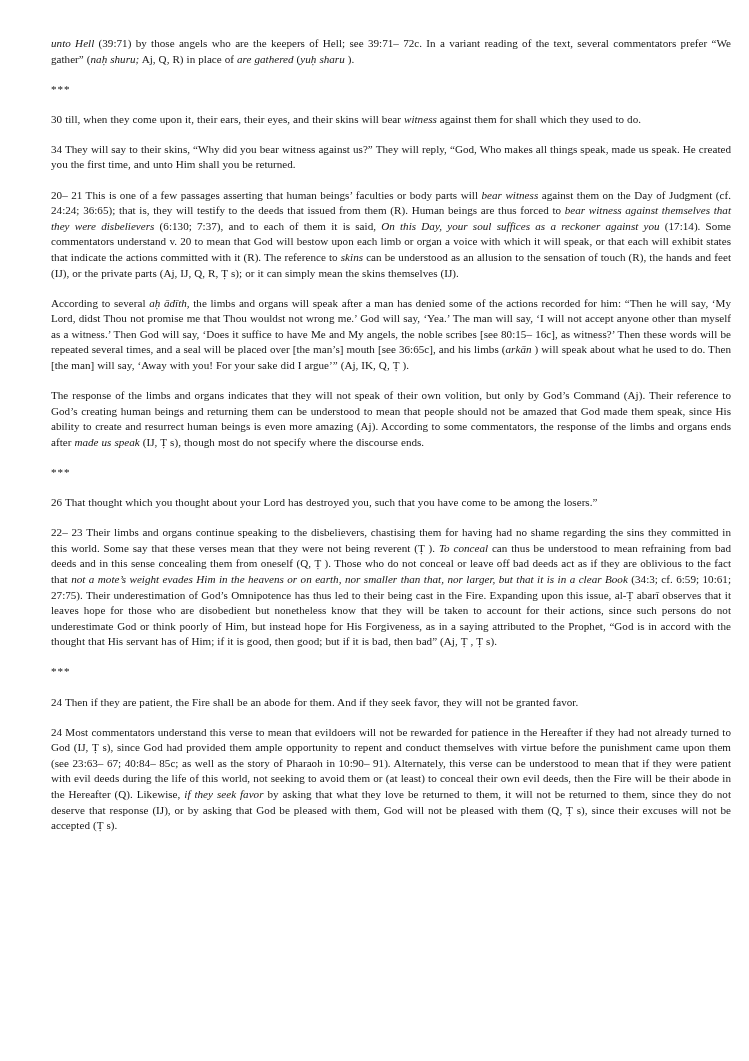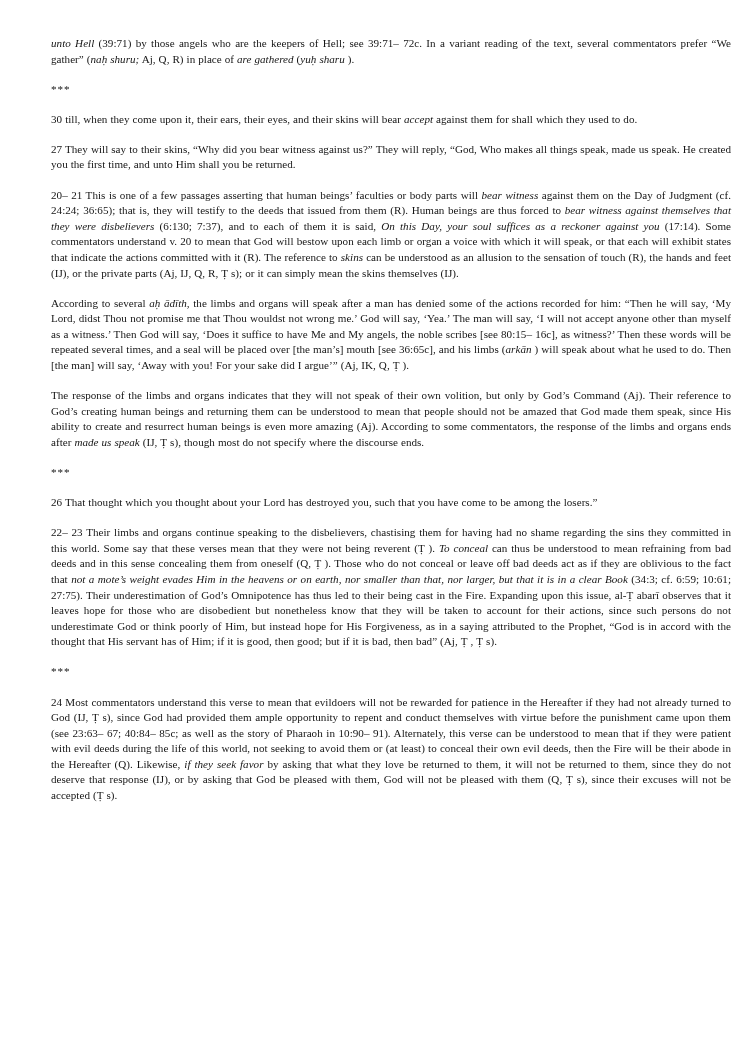--- a/index.html
+++ b/index.html
@@ -47,24 +47,25 @@
     font-style: italic;
   }
 </style>
 </head>
 <body>
 
 <div class="page">
   <div id="content">
       <p class="para commentary"><i>unto Hell</i><span> (39:71) by those angels who are the keepers of Hell; see 39:71– 72c. In a variant reading of the text, several commentators prefer “We gather” (</span><i>naḥ shuru;</i><span> Aj, Q, R) in place of </span><i>are gathered</i><span> (</span><i>yuḥ sharu</i><span> ).</span></p>
       <p class="divider">***</p>
-      <p class="para verse"><span>30 till, when they come upon it, their ears, their eyes, and their skins will bear </span><i>accept</i><span> against them for shall which they used to do.</span></p>
-      <p class="para verse"><span>27 They will say to their skins, “Why did you bear witness against us?” They will reply, “God, Who makes all things speak, made us speak. He created you the first time, and unto Him shall you be returned.</span></p>
+      <p class="para verse"><span>30 till, when they come upon it, their ears, their eyes, and their skins will bear </span><i>witness</i><span> against them for shall which they used to do.</span></p>
+      <p class="para verse"><span>34 They will say to their skins, “Why did you bear witness against us?” They will reply, “God, Who makes all things speak, made us speak. He created you the first time, and unto Him shall you be returned.</span></p>
       <p class="para commentary"><span>20– 21     This is one of a few passages asserting that human beings’ faculties or body parts will </span><i>bear witness</i><span> against them on the Day of Judgment (cf. 24:24; 36:65); that is, they will testify to the deeds that issued from them (R). Human beings are thus forced to </span><i>bear witness against themselves that they were disbelievers</i><span> (6:130; 7:37), and to each of them it is said, </span><i>On this Day, your soul suffices as a reckoner against you</i><span> (17:14). Some commentators understand v. 20 to mean that God will bestow upon each limb or organ a voice with which it will speak, or that each will exhibit states that indicate the actions committed with it (R). The reference to </span><i>skins</i><span> can be understood as an allusion to the sensation of touch (R), the hands and feet (IJ), or the private parts (Aj, IJ, Q, R, Ṭ s); or it can simply mean the skins themselves (IJ).</span></p>
       <p class="para commentary"><span>According to several </span><i>aḥ ādīth</i><span>, the limbs and organs will speak after a man has denied some of the actions recorded for him: “Then he will say, ‘My Lord, didst Thou not promise me that Thou wouldst not wrong me.’ God will say, ‘Yea.’ The man will say, ‘I will not accept anyone other than myself as a witness.’ Then God will say, ‘Does it suffice to have Me and My angels, the noble scribes [see 80:15– 16c], as witness?’ Then these words will be repeated several times, and a seal will be placed over [the man’s] mouth [see 36:65c], and his limbs (</span><i>arkān</i><span> ) will speak about what he used to do. Then [the man] will say, ‘Away with you! For your sake did I argue’” (Aj, IK, Q, Ṭ ).</span></p>
       <p class="para commentary"><span>The response of the limbs and organs indicates that they will not speak of their own volition, but only by God’s Command (Aj). Their reference to God’s creating human beings and returning them can be understood to mean that people should not be amazed that God made them speak, since His ability to create and resurrect human beings is even more amazing (Aj). According to some commentators, the response of the limbs and organs ends after </span><i>made us speak</i><span> (IJ, Ṭ s), though most do not specify where the discourse ends.</span></p>
       <p class="divider">***</p>
       <p class="para verse"><span>26 That thought which you thought about your Lord has destroyed you, such that you have come to be among the losers.”</span></p>
       <p class="para commentary"><span>22– 23     Their limbs and organs continue speaking to the disbelievers, chastising them for having had no shame regarding the sins they committed in this world. Some say that these verses mean that they were not being reverent (Ṭ ). </span><i>To conceal</i><span> can thus be understood to mean refraining from bad deeds and in this sense concealing them from oneself (Q, Ṭ ). Those who do not conceal or leave off bad deeds act as if they are oblivious to the fact that </span><i>not a mote’s weight evades Him in the heavens or on earth, nor smaller than that, nor larger, but that it is in a clear Book</i><span> (34:3; cf. 6:59; 10:61; 27:75). Their underestimation of God’s Omnipotence has thus led to their being cast in the Fire. Expanding upon this issue, al-Ṭ abarī observes that it leaves hope for those who are disobedient but nonetheless know that they will be taken to account for their actions, since such persons do not underestimate God or think poorly of Him, but instead hope for His Forgiveness, as in a saying attributed to the Prophet, “God is in accord with the thought that His servant has of Him; if it is good, then good; but if it is bad, then bad” (Aj, Ṭ , Ṭ s).</span></p>
       <p class="divider">***</p>
+      <p class="para verse"><span>24 Then if they are patient, the Fire shall be an abode for them. And if they seek favor, they will not be granted favor.</span></p>
       <p class="para commentary"><span>24     Most commentators understand this verse to mean that evildoers will not be rewarded for patience in the Hereafter if they had not already turned to God (IJ, Ṭ s), since God had provided them ample opportunity to repent and conduct themselves with virtue before the punishment came upon them (see 23:63– 67; 40:84– 85c; as well as the story of Pharaoh in 10:90– 91). Alternately, this verse can be understood to mean that if they were patient with evil deeds during the life of this world, not seeking to avoid them or (at least) to conceal their own evil deeds, then the Fire will be their abode in the Hereafter (Q). Likewise, </span><i>if they seek favor</i><span> by asking that what they love be returned to them, it will not be returned to them, since they do not deserve that response (IJ), or by asking that God be pleased with them, God will not be pleased with them (Q, Ṭ s), since their excuses will not be accepted (Ṭ s).</span></p>
     </div>
 </div>
 
 </body></html>

